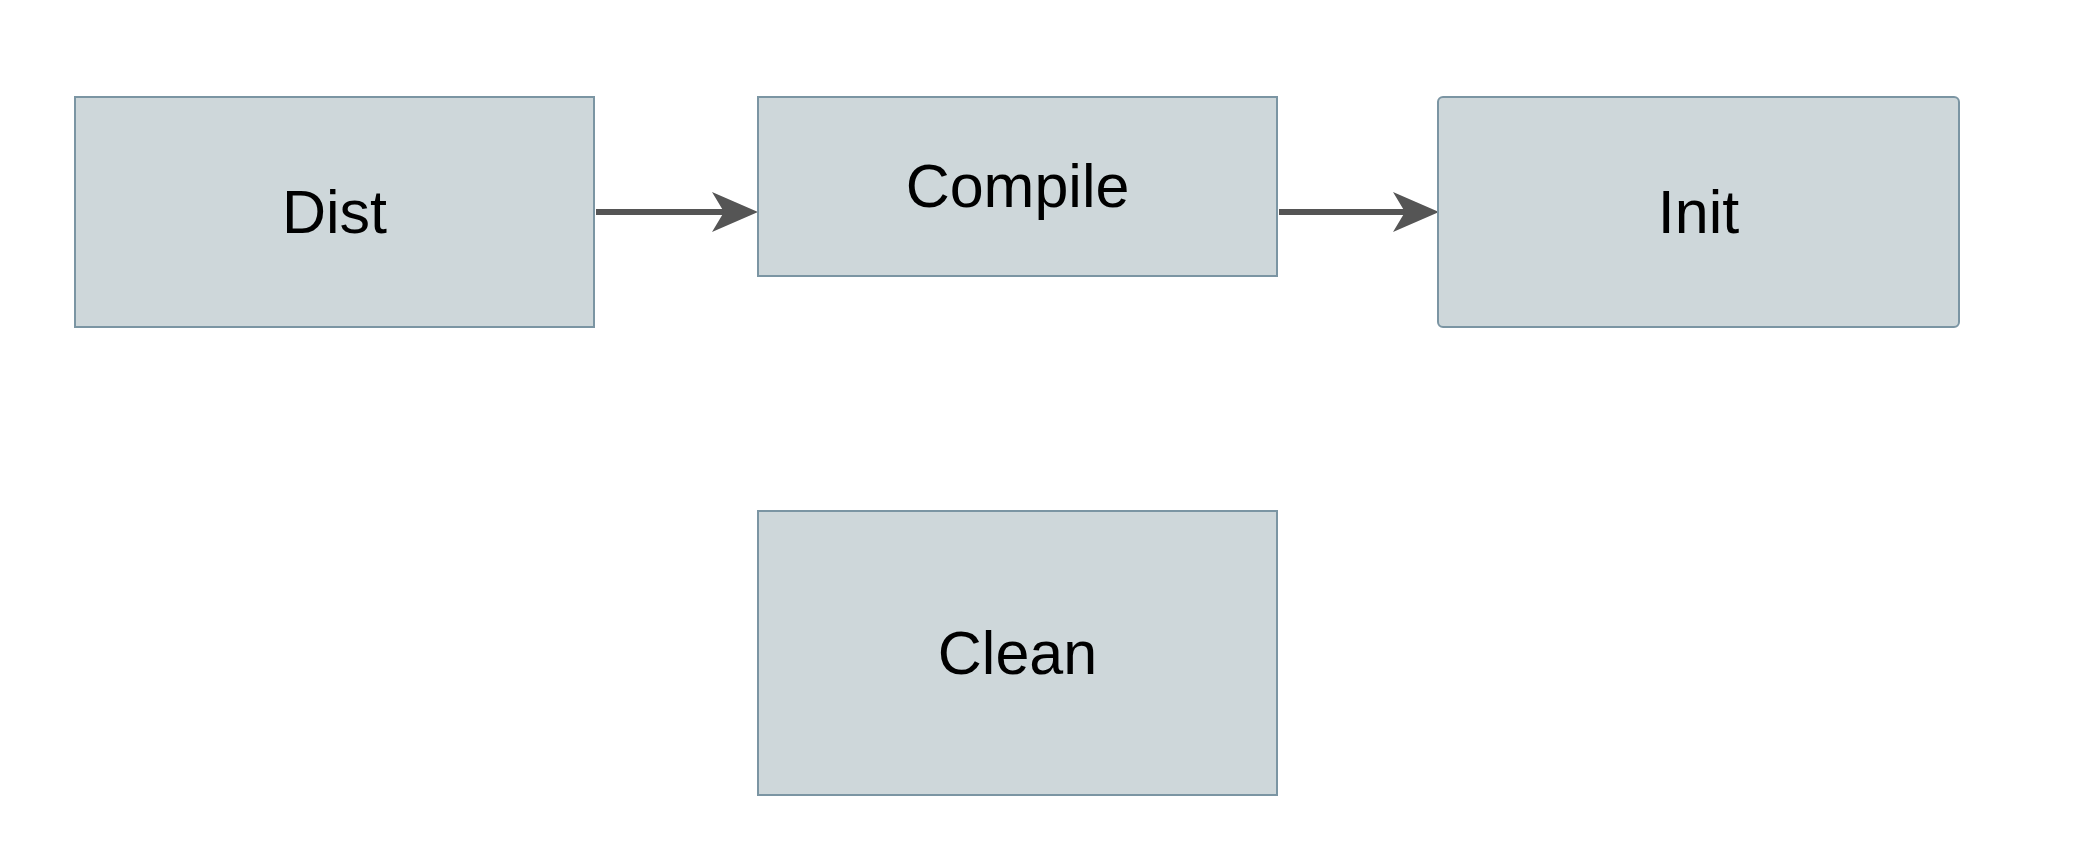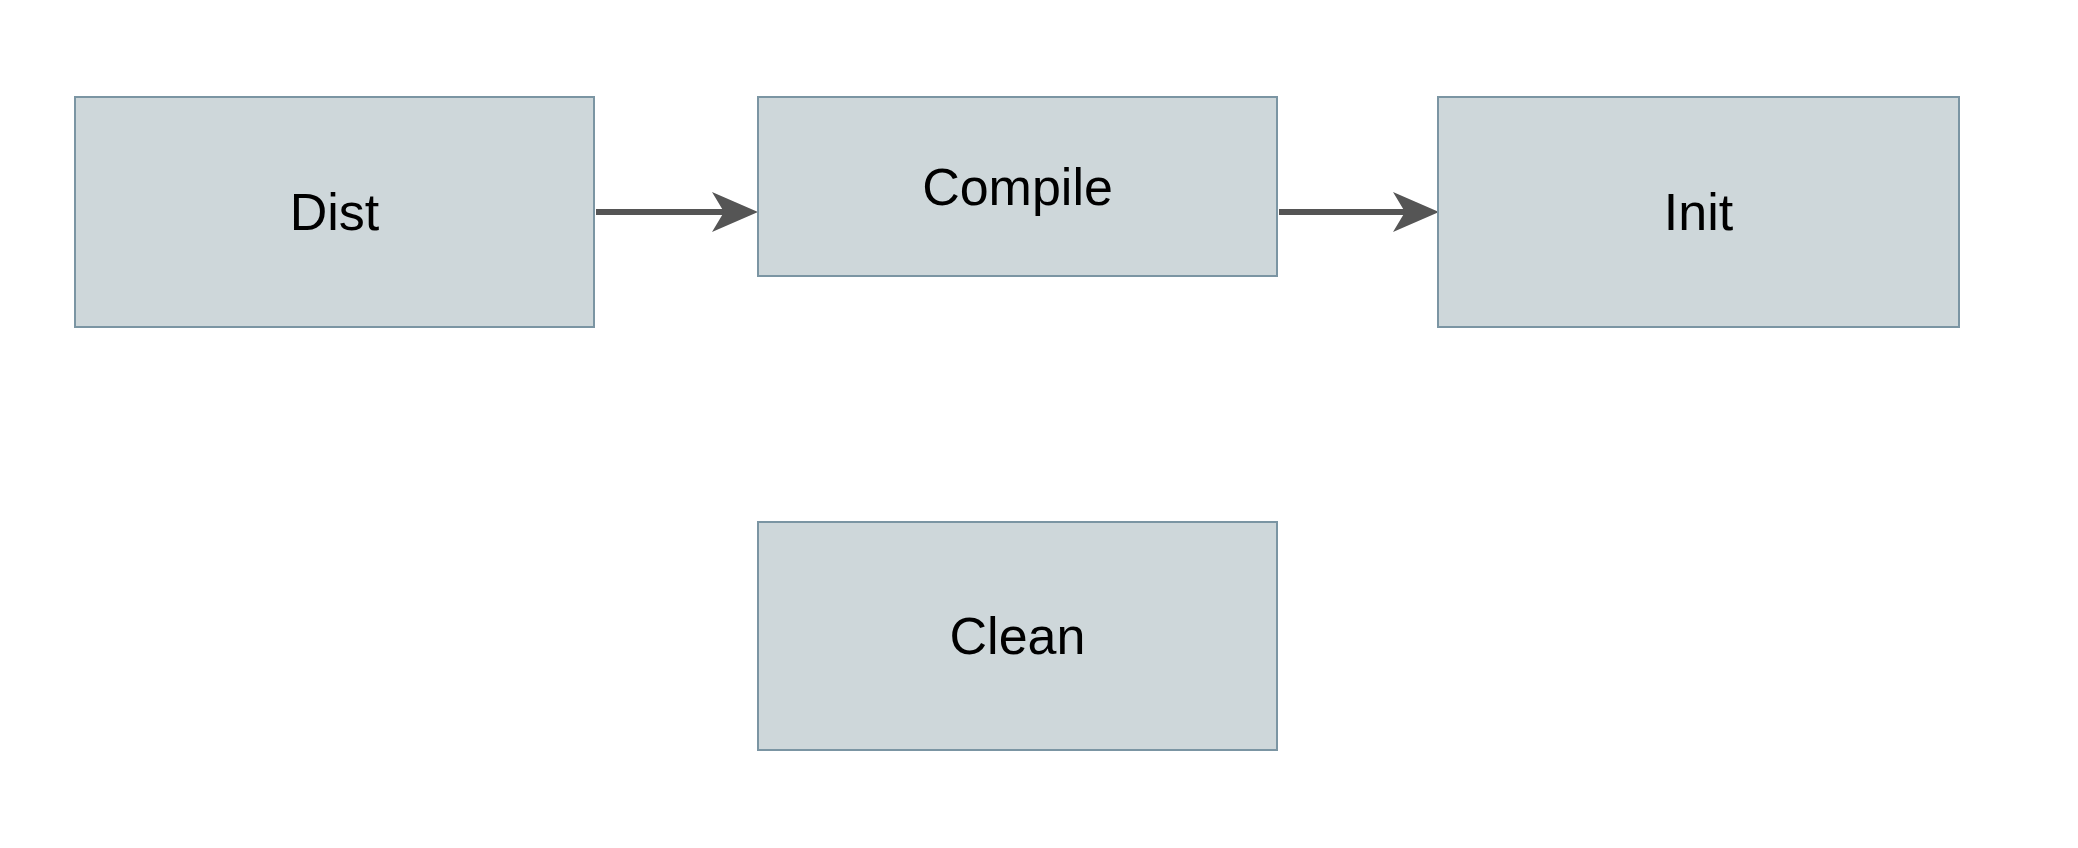--- a/index.html
+++ b/index.html
@@ -25,34 +25,34 @@
     position: absolute;
     box-sizing: border-box;
     background: #ced7da;
     border: 2px solid #7b95a3;
     display: flex;
     align-items: center;
     justify-content: center;
   }
   .node-label {
     font-family: "Liberation Sans", sans-serif;
-    font-size: 52px;
+    font-size: 61px;
     font-weight: 400;
     color: #000000;
     line-height: 1;
     letter-spacing: 0px;
     white-space: nowrap;
     user-select: none;
   }
 
   
   #node-dist    { left: 74px;   top: 96px;  width: 521px; height: 232px; }
   #node-compile { left: 757px;  top: 96px;  width: 521px; height: 181px; }
-  #node-init    { left: 1437px; top: 96px;  width: 523px; height: 232px; }
-  #node-clean   { left: 757px;  top: 521px; width: 521px; height: 230px; }
+  #node-init    { left: 1437px; top: 96px;  width: 523px; height: 232px; border-radius: 6px; }
+  #node-clean   { left: 757px;  top: 510px; width: 521px; height: 286px; }
 
   
   .connector {
     position: absolute;
     overflow: visible;
   }
   #connector-dist-compile    { left: 596px;  top: 186px; width: 162px; height: 52px; }
   #connector-compile-init    { left: 1279px; top: 186px; width: 160px; height: 52px; }
   .connector-line  { stroke: #555555; stroke-width: 6; fill: none; }
   .connector-head  { fill: #555555; stroke: none; }

